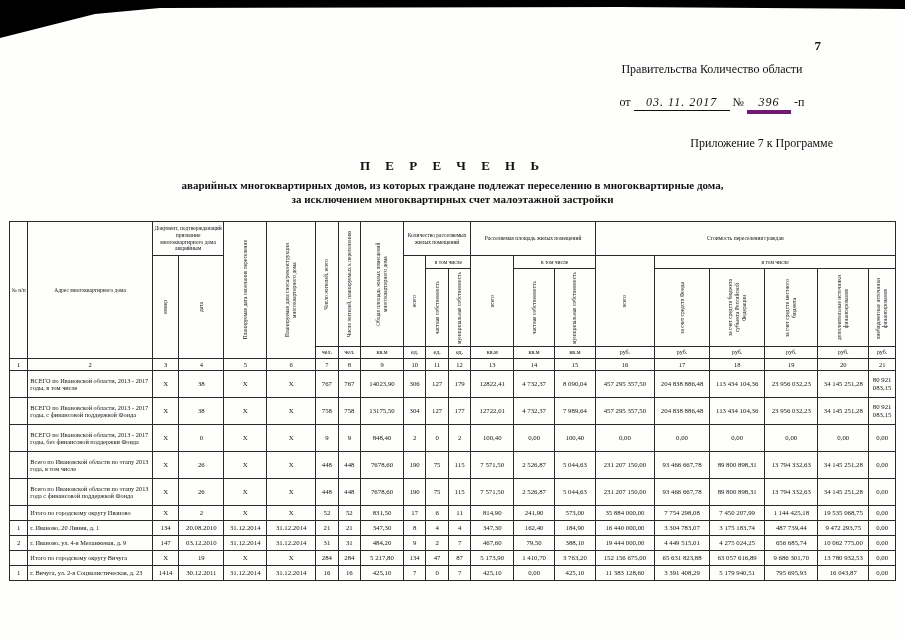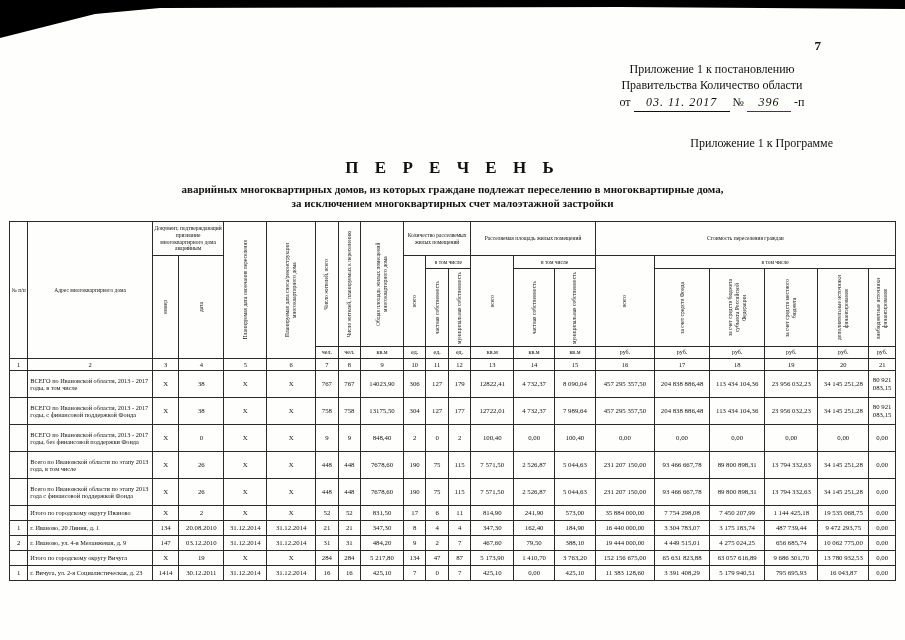--- a/index.html
+++ b/index.html
@@ -6,26 +6,26 @@
   html,body { width:905px; height:640px; }
   body {
     font-family: "Liberation Serif", "DejaVu Serif", serif;
     background:#ffffff; color:#111;
   }
   .page { position:relative; width:905px; height:640px; background:#fefefdf5; overflow:hidden; }
   .scan-top { position:absolute; top:0; left:0; }
   .page-number { position:absolute; top:38px; right:84px; font-size:13px; font-weight:bold; }
   .appendix-block { position:absolute; top:62px; right:68px; width:250px; text-align:center; font-size:12px; line-height:1.3; }
   .from-line { margin-top:2px; font-size:12px; }
-  .hand { font-style:italic; font-size:12px; letter-spacing:1px; }
+  .hand { font-style:italic; font-size:12px; letter-spacing:1px;margin-top:15px; }
   .u1 { display:inline-block; border-bottom:1px solid #111; min-width:96px; text-align:center; }
-  .u2 { display:inline-block; border-bottom:1px solid #701a75; min-width:44px; text-align:center; }
+  .u2 { display:inline-block; border-bottom:4px solid #701a75; min-width:44px; text-align:center; }
   .appendix2 { position:absolute; top:136px; right:72px; font-size:12px; }
   .title { position:absolute; top:158px; left:0; width:100%; text-align:center; }
-  .t1 { font-size:17px; font-weight:bold; letter-spacing:6px; margin-bottom:4px; }
+  .t1 { font-size:13px; font-weight:bold; letter-spacing:6px; margin-bottom:4px; }
   .t2, .t3 { font-size:11px; font-weight:bold; line-height:1.3;text-align:center; }
   table.maintable {
     position:absolute; top:221px; left:9px; width:887px;
     border-collapse:collapse; table-layout:fixed;
   }
   .maintable th, .maintable td {
     border:1px solid #2a2a2a; padding:0 1px;
     text-align:center; vertical-align:middle; font-weight:normal;
     overflow:hidden;
   }
@@ -59,32 +59,31 @@
 
 <div class="page">
 
   <svg class="scan-top" width="905" height="42">
     <path d="M0,0 L905,0 L905,9 L620,7 L160,8 L95,14 L0,38 Z" fill="#000"></path>
   </svg>
 
   <div class="page-number">7</div>
 
   <div class="appendix-block">
-    <div>Приложение 1 к постановлению</div>
     <div>Правительства Количество области</div>
     <div class="from-line">
       <span>от</span>
       <span class="u1 hand">03. 11. 2017</span>
       <span>№</span>
       <span class="u2 hand">396</span>
       <span>-п</span>
     </div>
   </div>
 
-  <div class="appendix2">Приложение 1 к Программе</div>
+  <div class="appendix2">Приложение 7 к Программе</div>
 
   <div class="title">
     <div class="t1">П Е Р Е Ч Е Н Ь</div>
     <div class="t2">аварийных многоквартирных домов,  из которых граждане подлежат переселению в многоквартирные дома,</div>
     <div class="t3">за исключением многоквартирных счет малоэтажной застройки</div>
   </div>
 
   <table class="maintable">
     <colgroup>
       <col style="width:18px">

